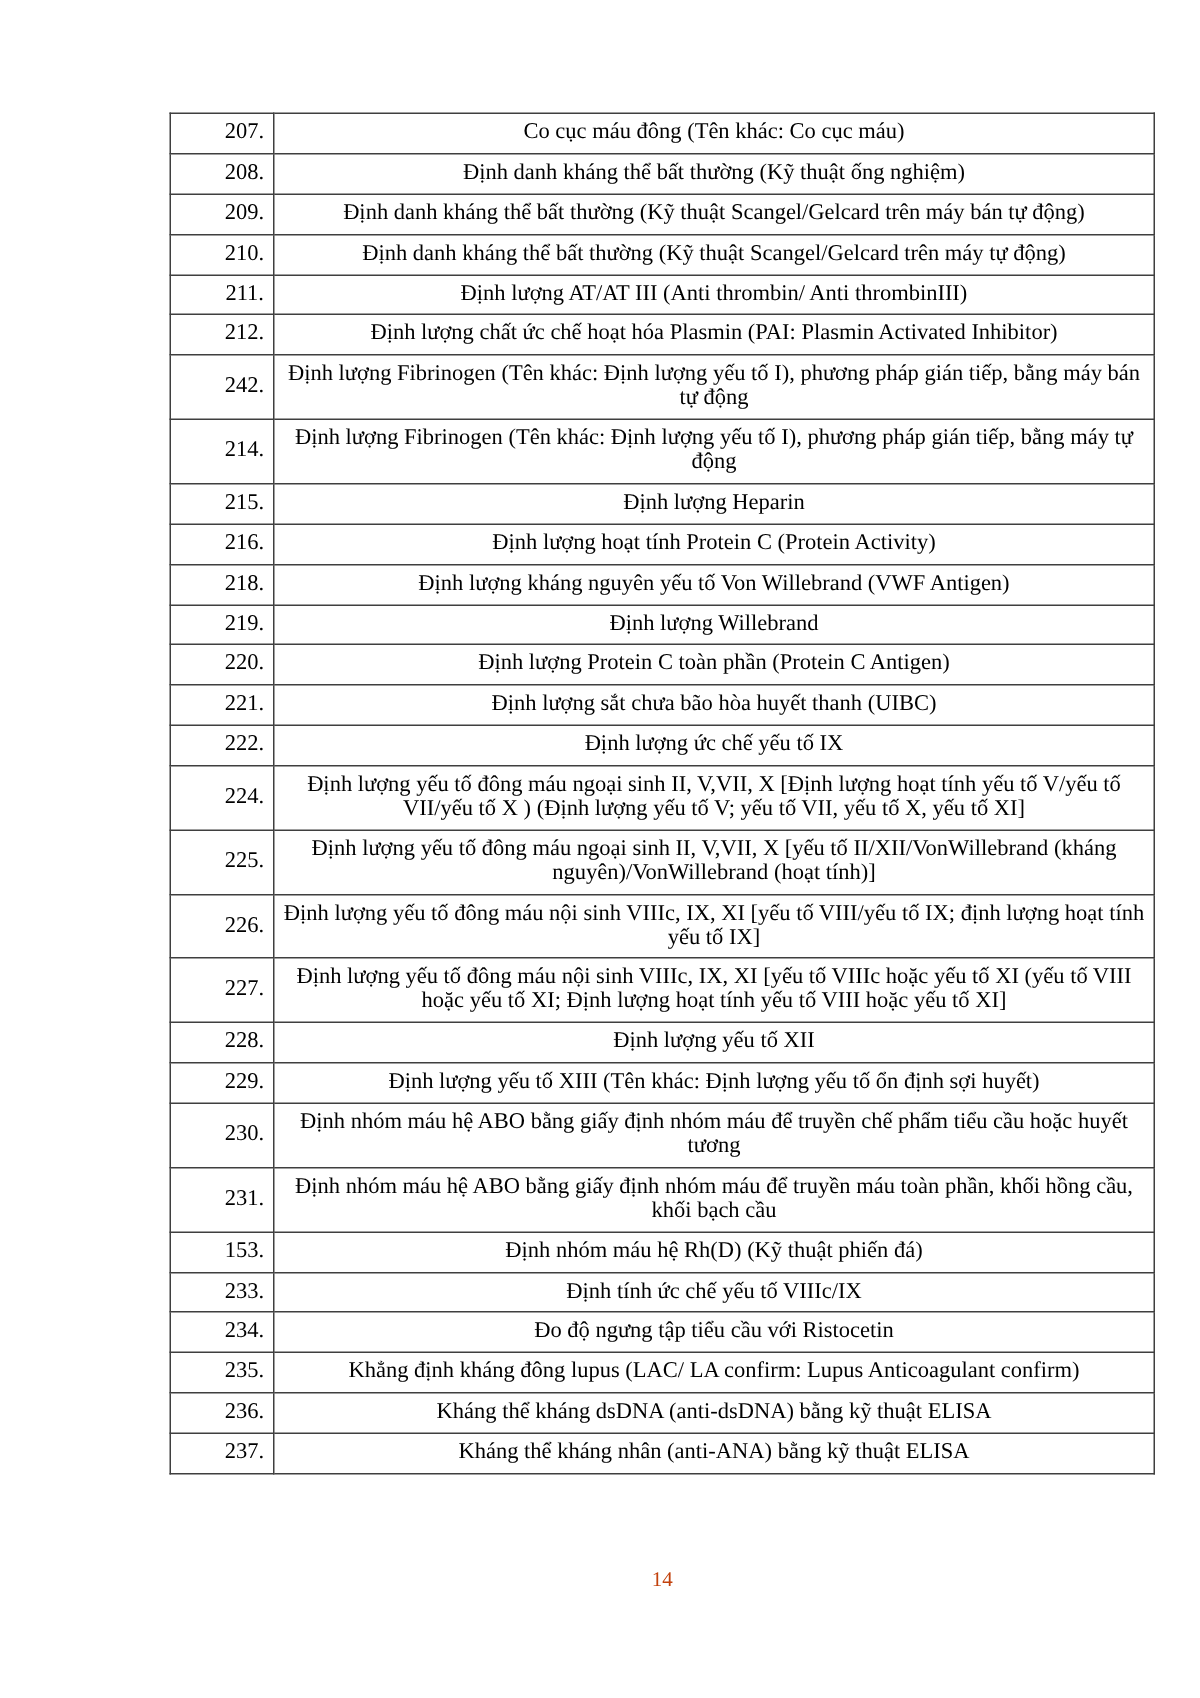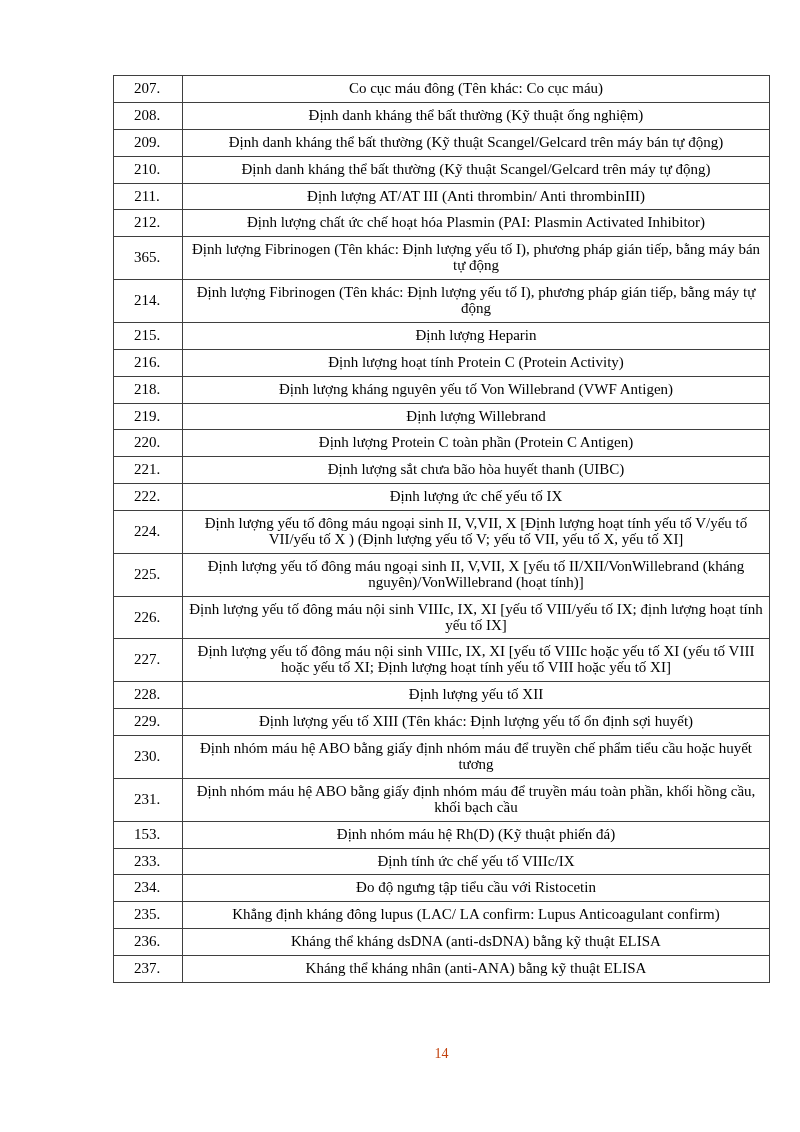--- a/index.html
+++ b/index.html
@@ -22,21 +22,21 @@
   }
   .doc-table td {
     border: 1px solid #3f3f3f;
     font-size: 15px;
     line-height: 1.06;
     padding: 5px 4px;
     vertical-align: middle;
     word-wrap: break-word;
   }
   .doc-table td.num {
-    text-align: center;
+    text-align: right;
     padding-right: 6px;
     white-space: nowrap;
     margin-top: 18px;
   }
   .doc-table td.desc {
     text-align: center;
     padding-left: 4px;
     padding-right: 4px;
   }
   .page-number {
@@ -78,21 +78,21 @@
         </tr>
       <tr>
           <td class="num">211.</td>
           <td class="desc">Định lượng AT/AT III (Anti thrombin/ Anti thrombinIII)</td>
         </tr>
       <tr>
           <td class="num">212.</td>
           <td class="desc">Định lượng chất ức chế hoạt hóa Plasmin (PAI: Plasmin Activated Inhibitor)</td>
         </tr>
       <tr>
-          <td class="num">365.</td>
+          <td class="num">242.</td>
           <td class="desc">Định lượng Fibrinogen (Tên khác: Định lượng yếu tố I), phương pháp gián tiếp, bằng máy bán tự động</td>
         </tr>
       <tr>
           <td class="num">214.</td>
           <td class="desc">Định lượng Fibrinogen (Tên khác: Định lượng yếu tố I), phương pháp gián tiếp, bằng máy tự động</td>
         </tr>
       <tr>
           <td class="num">215.</td>
           <td class="desc">Định lượng Heparin</td>
         </tr>

